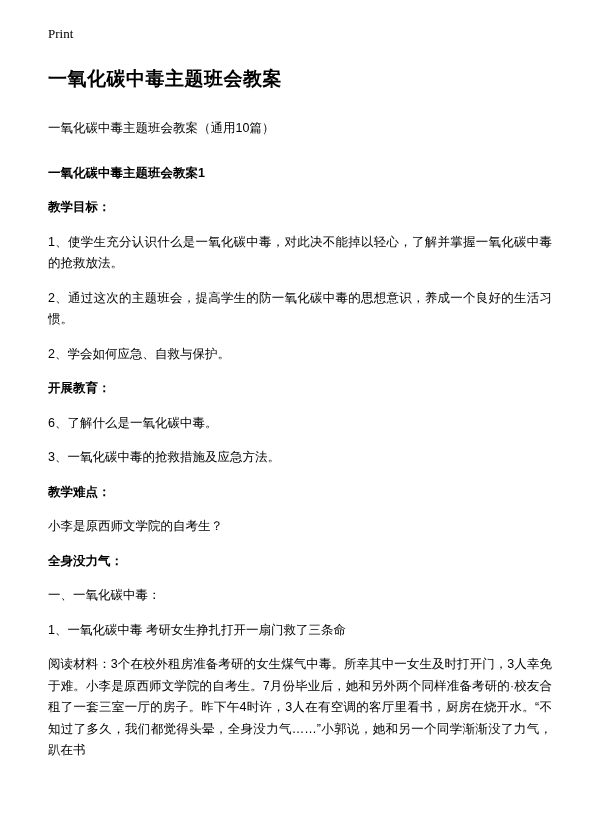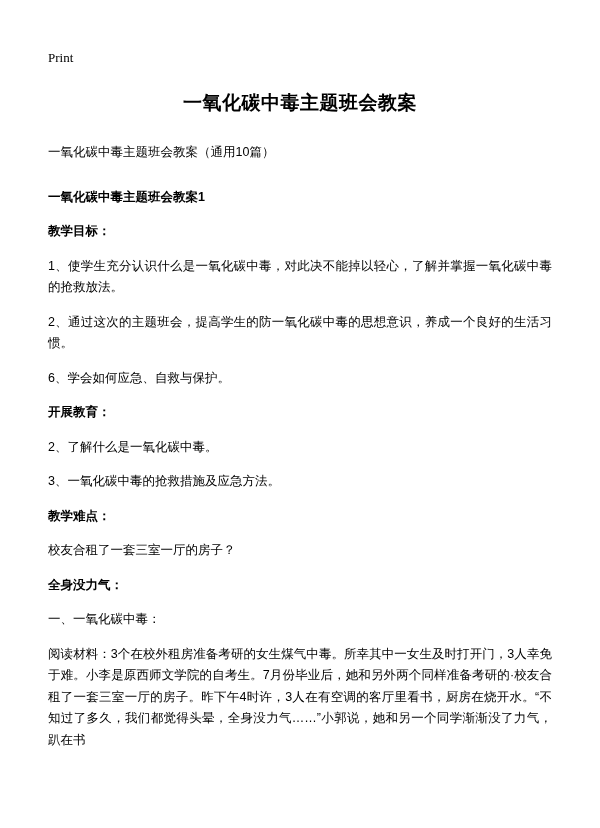--- a/index.html
+++ b/index.html
@@ -12,35 +12,34 @@
     height: 828px;
     font-family: "Liberation Sans", sans-serif;
     color: #000000;
     overflow: hidden;
   }
   .page {
     position: relative;
     width: 600px;
     height: 668px;
     box-sizing: border-box;
-    padding: 48px 48px 0 48px;
+    padding: 24px 48px 0 48px;
   }
   .print-link {
     font-family: "Liberation Serif", serif;
     font-size: 13px;
     color: #000;
     line-height: 1.2;
     margin: 0 0 24px 0;
     display: inline-block;
     text-decoration: none;
   }
   .doc-title {
     font-size: 19px;
     font-weight: bold;
-    text-align: center;
     margin: 0 0 26px 0;
     letter-spacing: 0.5px;
     line-height: 1.4;
   }
   p {
     margin: 0 0 13px 0;
     font-size: 12.5px;
     line-height: 1.72;
     text-align: justify;
   }
@@ -59,24 +58,25 @@
   <a class="print-link" href="#">Print</a>
 
   <h1 class="doc-title">一氧化碳中毒主题班会教案</h1>
 
   <div>
     <p class="subtitle">一氧化碳中毒主题班会教案（通用10篇）</p>
     <p class="heading">一氧化碳中毒主题班会教案1</p>
     <p class="heading">教学目标：</p>
     <p>1、使学生充分认识什么是一氧化碳中毒，对此决不能掉以轻心，了解并掌握一氧化碳中毒的抢救放法。</p>
     <p>2、通过这次的主题班会，提高学生的防一氧化碳中毒的思想意识，养成一个良好的生活习惯。</p>
-    <p>6、学会如何应急、自救与保护。</p>
+    <p>2、学会如何应急、自救与保护。</p>
     <p class="heading">开展教育：</p>
-    <p>2、了解什么是一氧化碳中毒。</p>
+    <p>6、了解什么是一氧化碳中毒。</p>
     <p>3、一氧化碳中毒的抢救措施及应急方法。</p>
     <p class="heading">教学难点：</p>
-    <p>校友合租了一套三室一厅的房子？</p>
+    <p>小李是原西师文学院的自考生？</p>
     <p class="heading">全身没力气：</p>
     <p>一、一氧化碳中毒：</p>
+    <p>1、一氧化碳中毒 考研女生挣扎打开一扇门救了三条命</p>
     <p>阅读材料：3个在校外租房准备考研的女生煤气中毒。所幸其中一女生及时打开门，3人幸免于难。小李是原西师文学院的自考生。7月份毕业后，她和另外两个同样准备考研的·校友合租了一套三室一厅的房子。昨下午4时许，3人在有空调的客厅里看书，厨房在烧开水。“不知过了多久，我们都觉得头晕，全身没力气……”小郭说，她和另一个同学渐渐没了力气，趴在书</p>
   </div>
 
 </div>
 
 </body></html>

